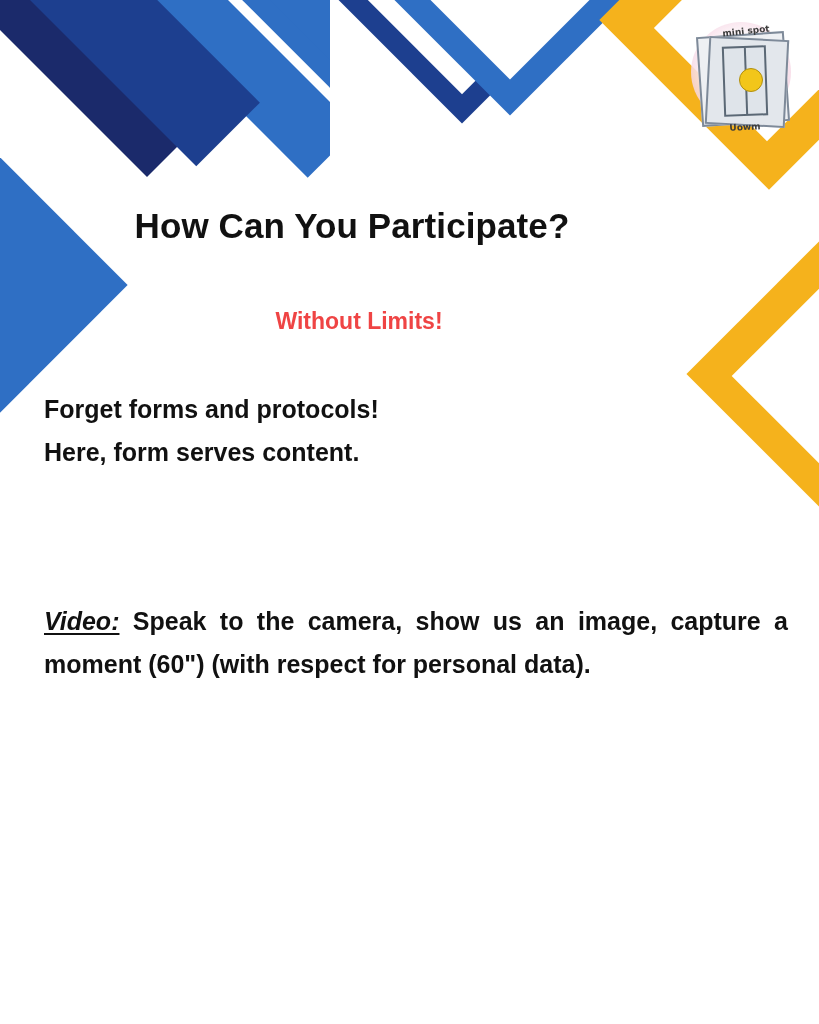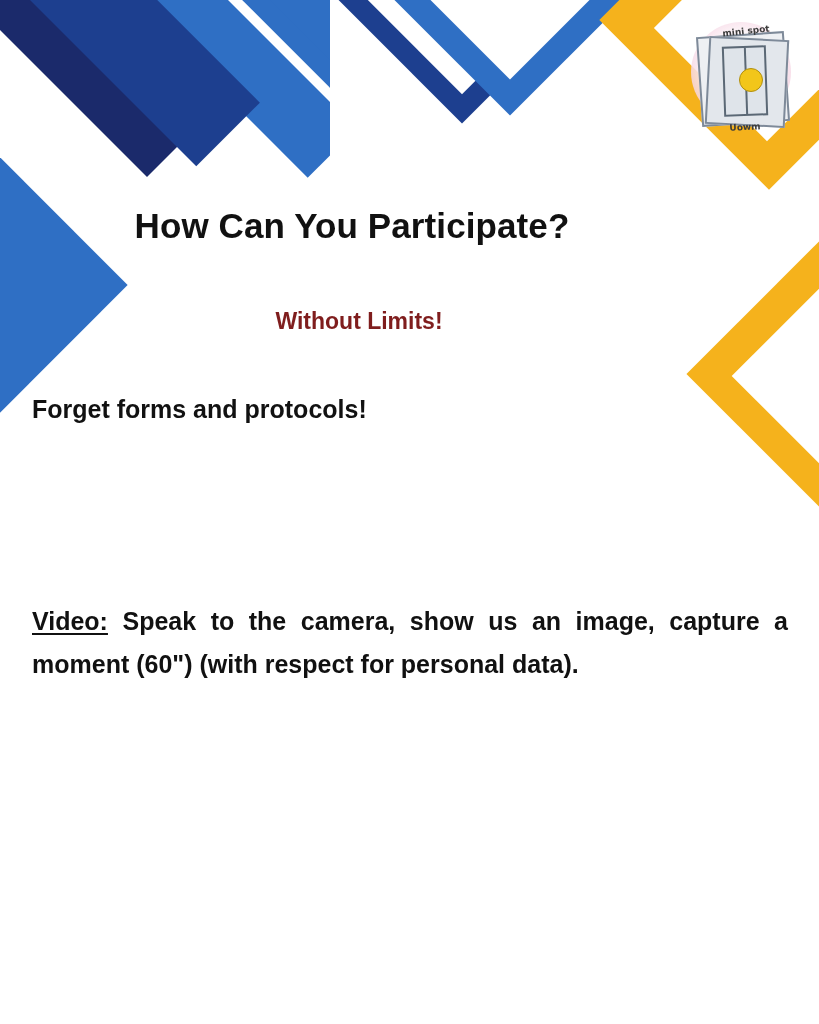--- a/index.html
+++ b/index.html
@@ -250,37 +250,37 @@
     letter-spacing: .1px;
   }
   .subtitle {
     position: absolute;
     top: 308px;
     left: 0;
     width: 718px;
     text-align: center;
     font-size: 23px;
     font-weight: bold;
-    color: #7f1d1d;
+    color: #ef4444;
   }
   .body-block {
     position: absolute;
     left: 32px;
     width: 756px;
     font-size: 25px;
     font-weight: bold;
     line-height: 43px;
     color: #111111;
     text-align: justify;
   }
   .intro { top: 388px; }
   .details { top: 600px; }
-  .para { margin: 0 0 0 0; }
+  .para { margin: 0 0 0 12px; }
   .nowrap-line { text-align: left; }
-  u { text-decoration: underline; text-underline-offset: 3px; }
+  u { text-decoration: underline; text-underline-offset: 3px; font-style: italic; }
 </style>
 </head>
 <body>
 
 <div class="tl-wrap">
   <div class="tl-band tl-navy"></div>
   <div class="tl-band tl-blue1"></div>
   <div class="tl-band tl-navy2"></div>
   <div class="tl-band tl-blue2"></div>
   <div class="tl-band tl-white1"></div>
@@ -315,20 +315,21 @@
 </div>
 
 <div class="content">
 
   <div class="title">How Can You Participate?</div>
 
   <div class="subtitle">Without Limits!</div>
 
   <div class="body-block intro">
     <div class="para nowrap-line">Forget forms and protocols!</div>
+    <div class="para nowrap-line">Here, form serves content.</div>
   </div>
 
   <div class="body-block details">
     <div class="para">
       <u>Video:</u>
       <span>Speak to the camera, show us an image, capture a moment (60") (with respect for personal data).</span>
     </div>
   </div>
 
 </div>

